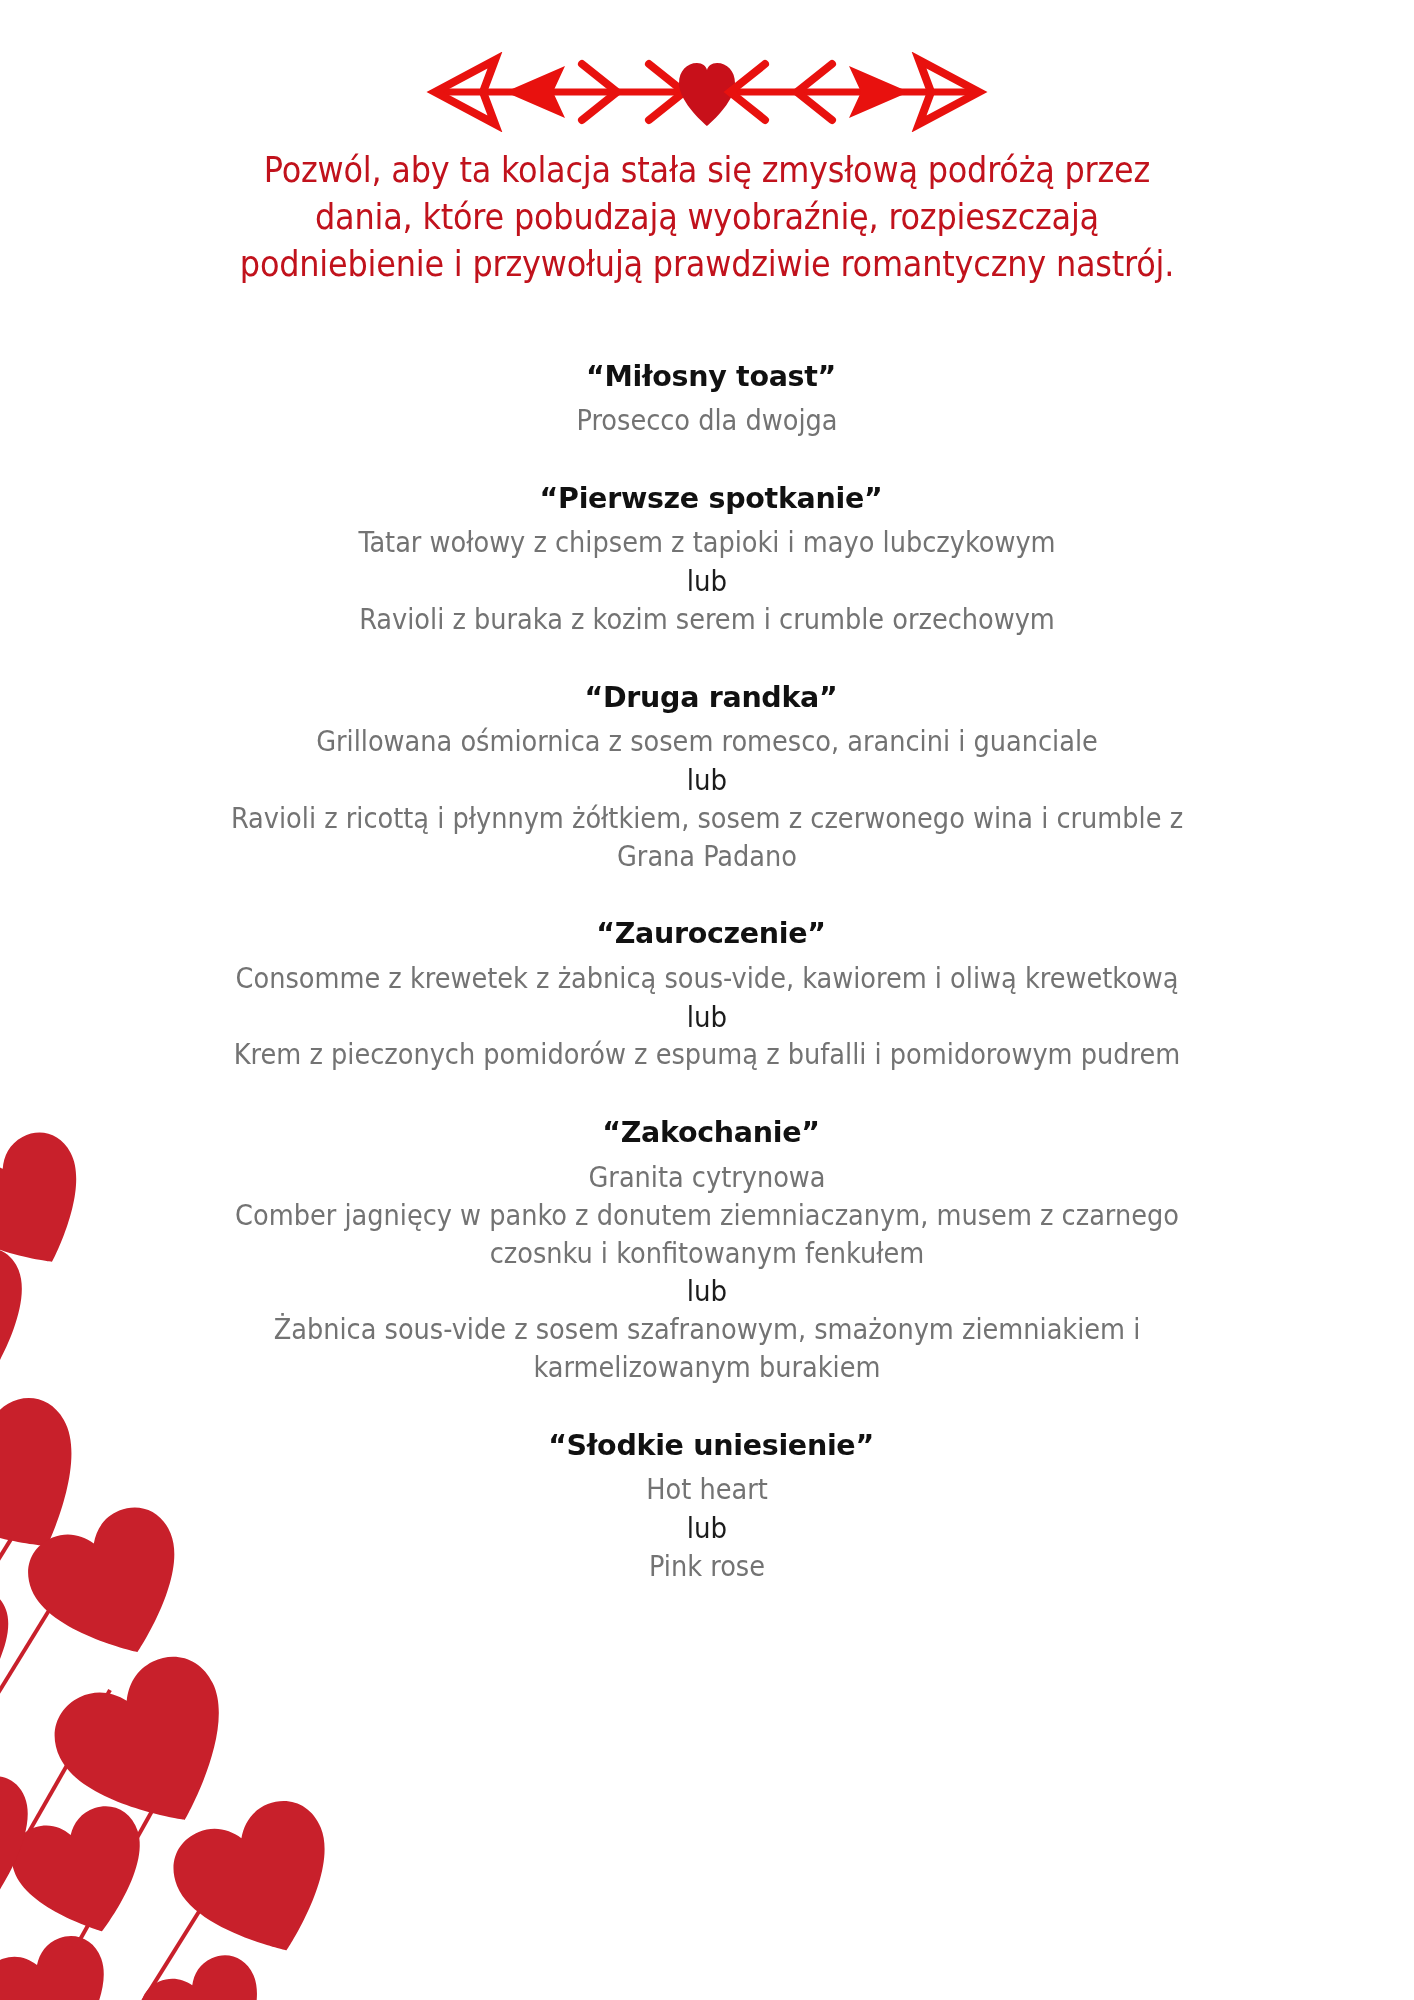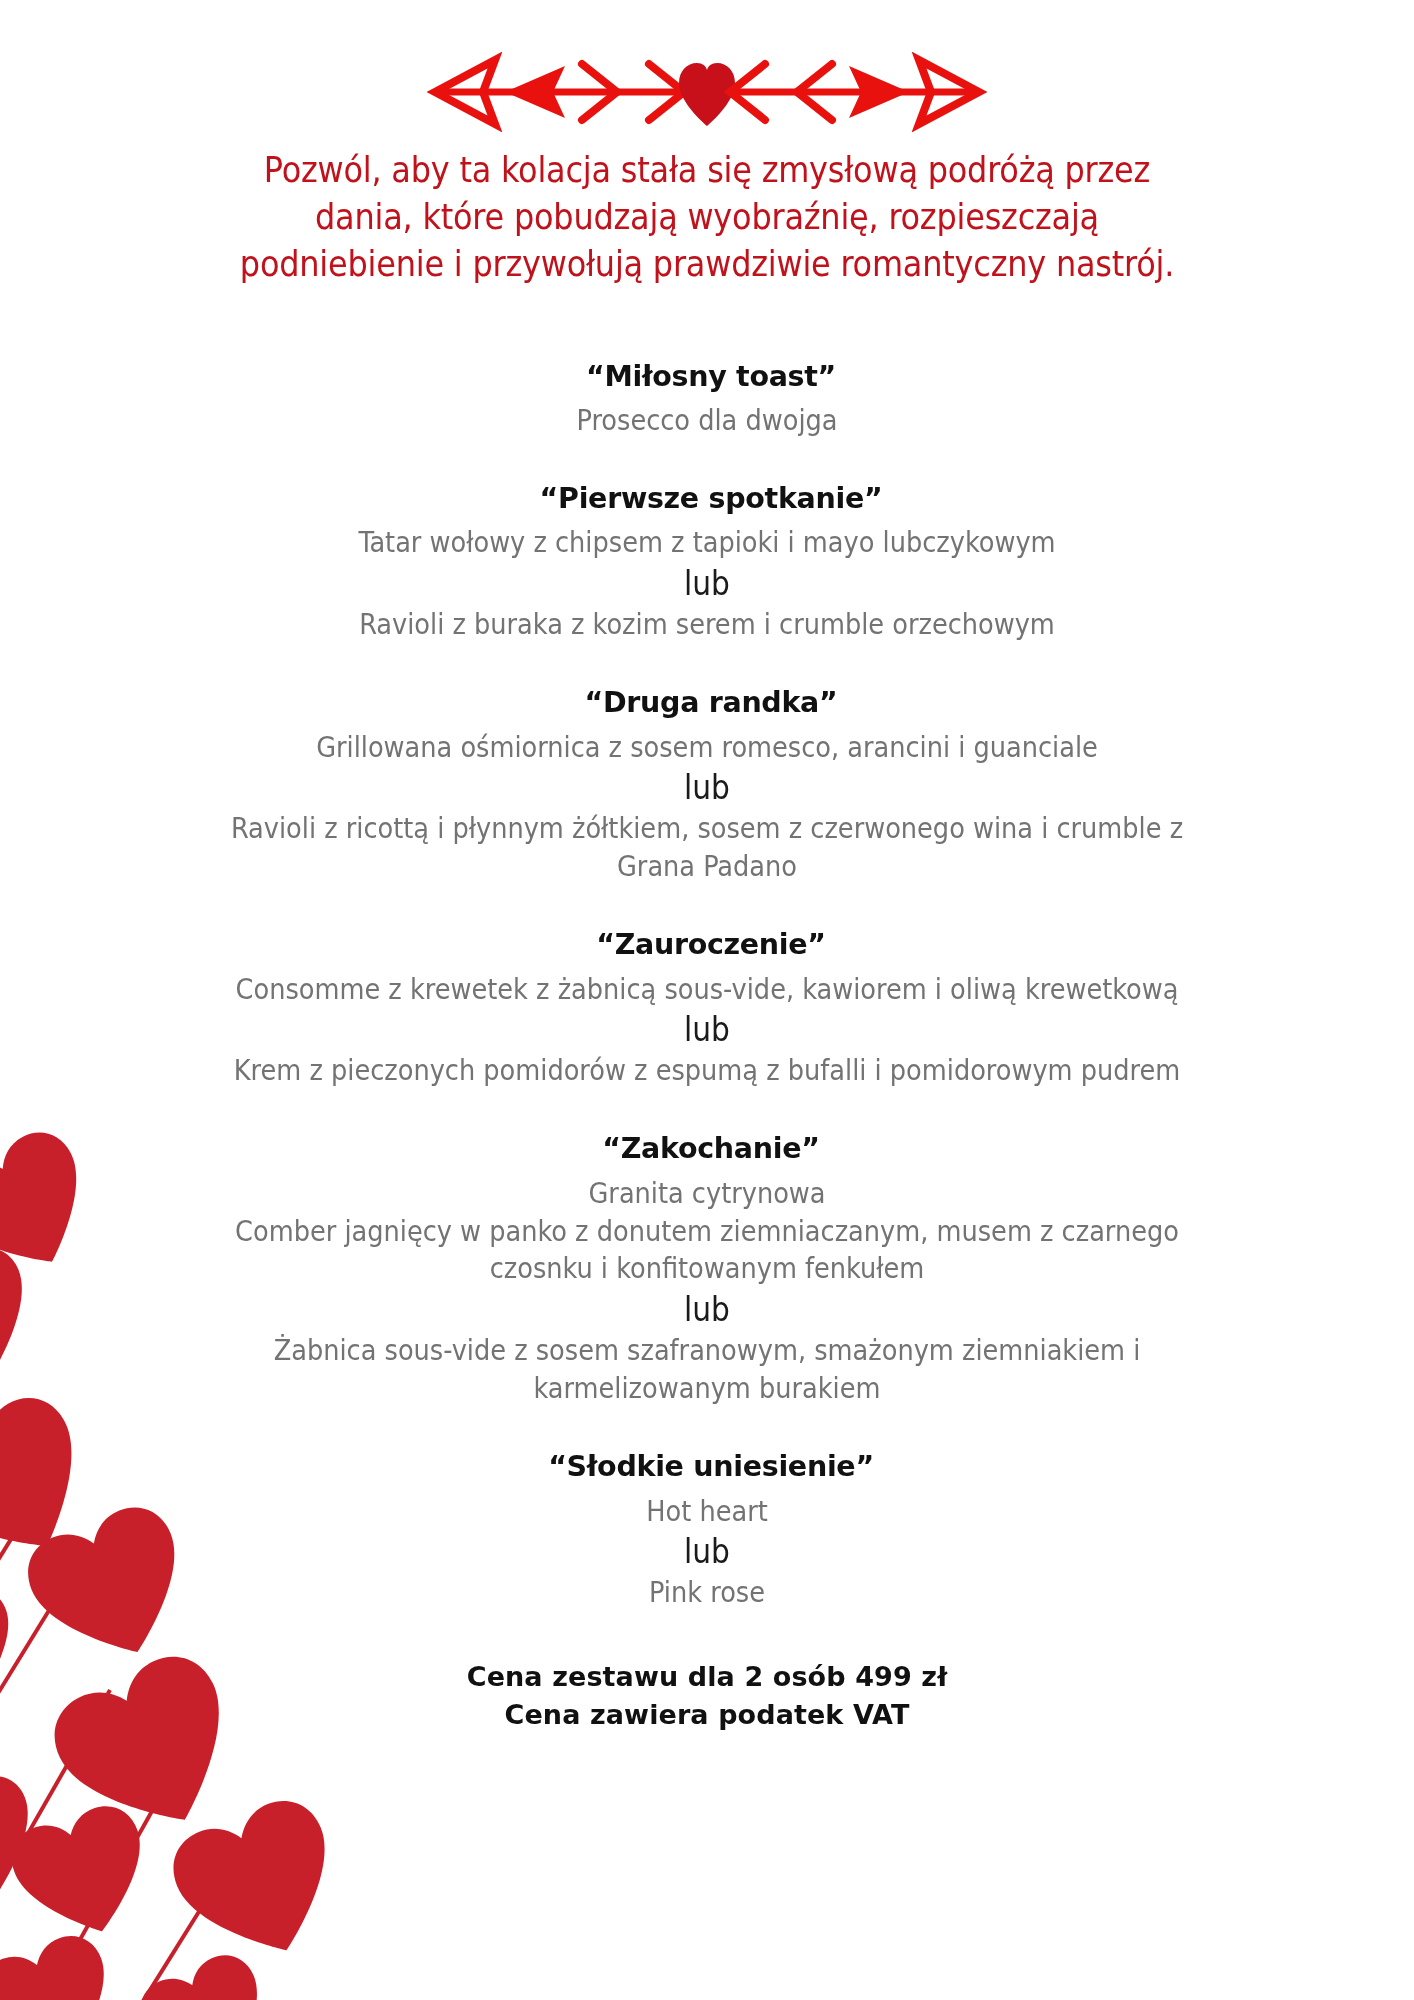--- a/index.html
+++ b/index.html
@@ -99,21 +99,21 @@
     color: #737373;
     line-height: 1.33;
     margin: 0 auto;
     width: 1010px;
   }
 
   .sep {
     font-family: "DejaVu Sans", sans-serif;
     font-stretch: condensed;
     font-weight: 400;
-    font-size: 33px;
+    font-size: 29px;
     color: #1b1b1b;
     line-height: 1.33;
     margin: 0;
   }
 
   .price-block {
     margin-top: 46px;
   }
   .price-line {
     font-family: "DejaVu Sans", sans-serif;
@@ -265,19 +265,15 @@
 
       <li class="course">
         <h2 class="course-title">“Słodkie uniesienie”</h2>
         <p class="dish">Hot heart</p>
         <p class="sep">lub</p>
         <p class="dish">Pink rose</p>
       </li>
 
     </ul>
 
-    <div class="price-block">
-      <p class="price-line">Cena zestawu dla 2 osób 499 zł</p>
-      <p class="price-line">Cena zawiera podatek VAT</p>
-    </div>
 
   </div>
 </div>
 
 </body></html>

